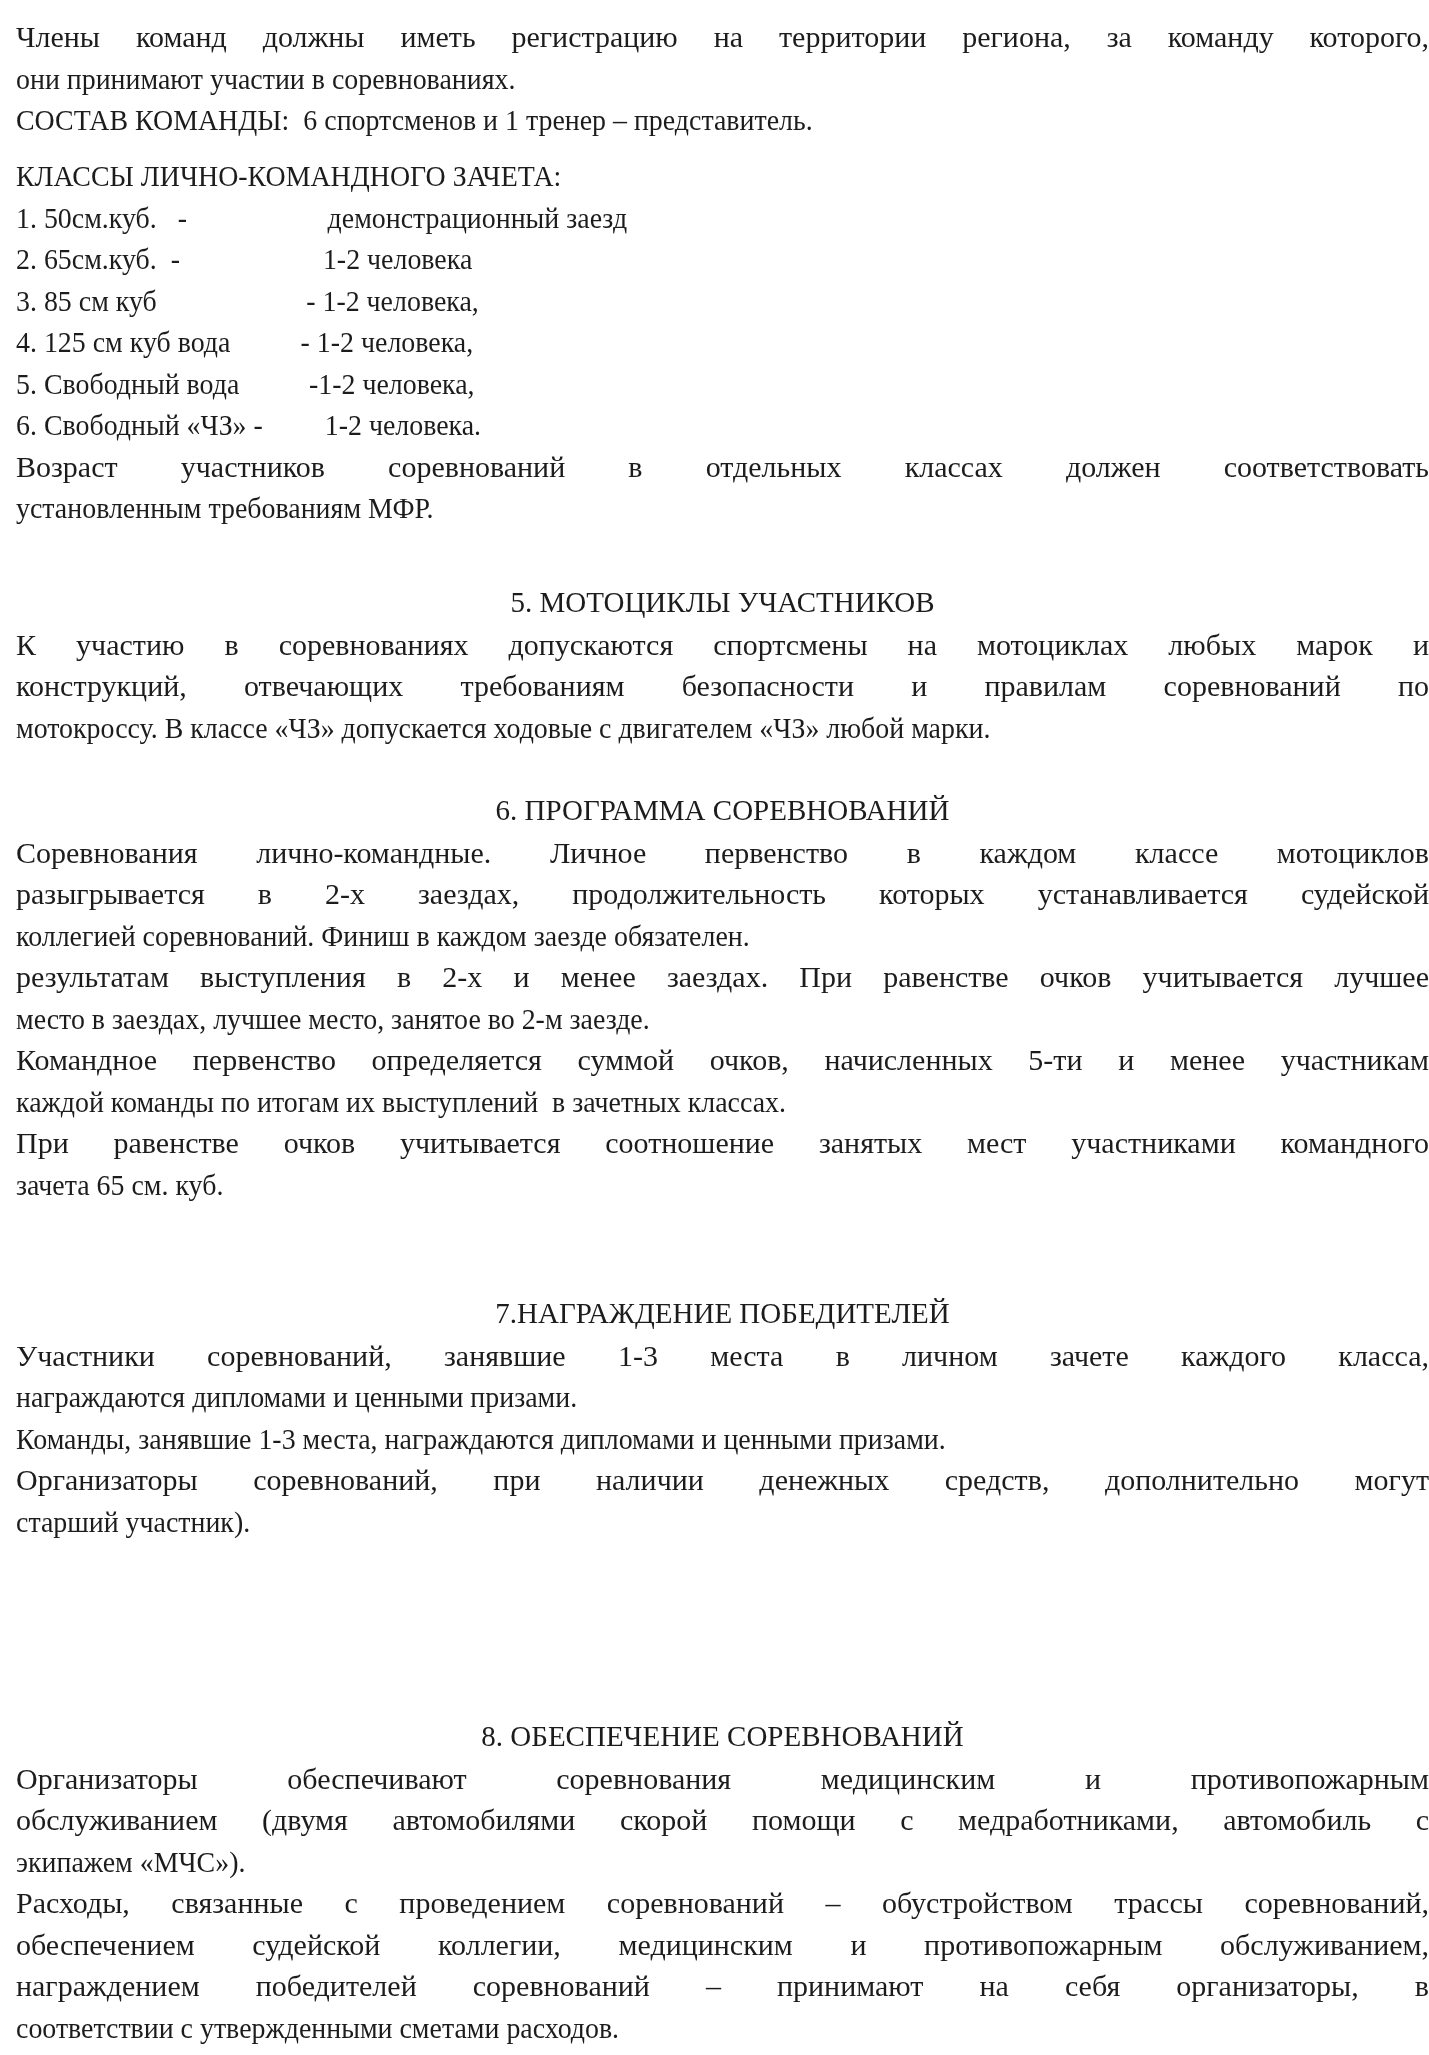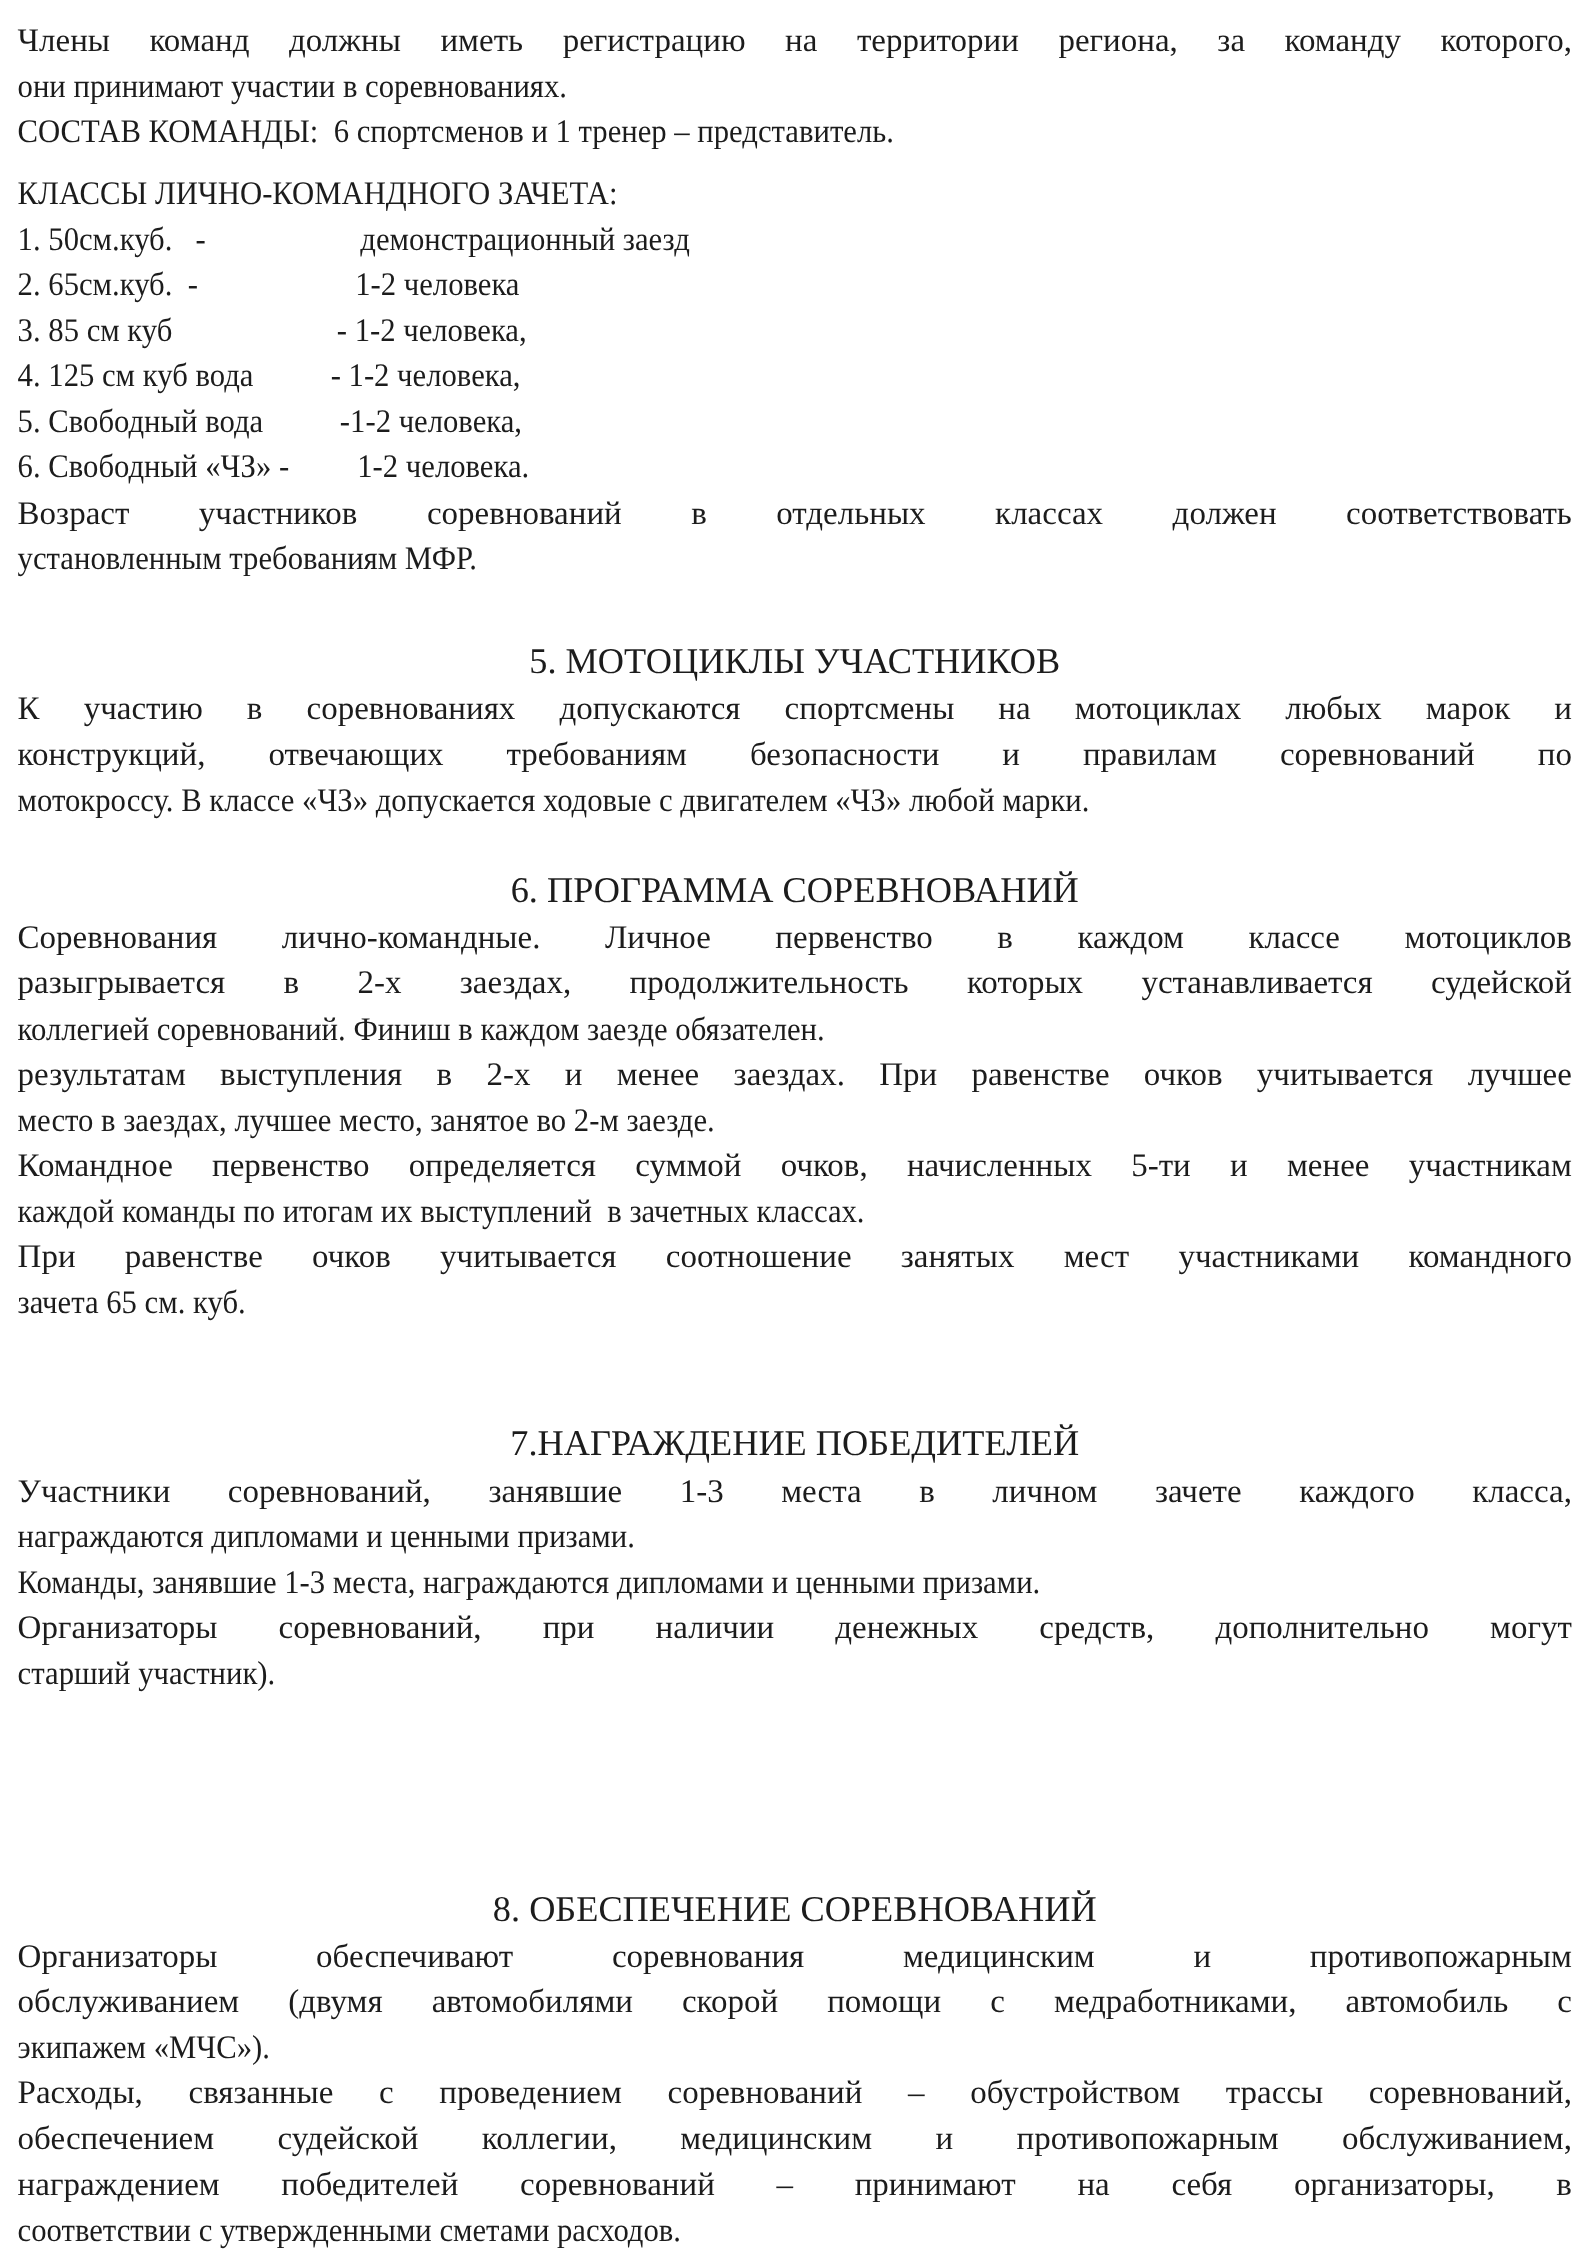--- a/index.html
+++ b/index.html
@@ -33,21 +33,21 @@
       font-size: 30px;
       line-height: 41.5px;
       text-align: justify;
       text-align-last: justify;
       margin: 0;
       width: 1413px;
       white-space: normal;
       word-spacing: 0;
     }
     .center {
-      font-size: 33px;
+      font-size: 29px;
       line-height: 41.5px;
       text-align: center;
       margin: 0;
       width: 1413px;
     }
     .block { position: absolute; left: 8px; width: 1413px; }
     .tab { display: inline-block; }
   </style>
 </head>
 <body>

